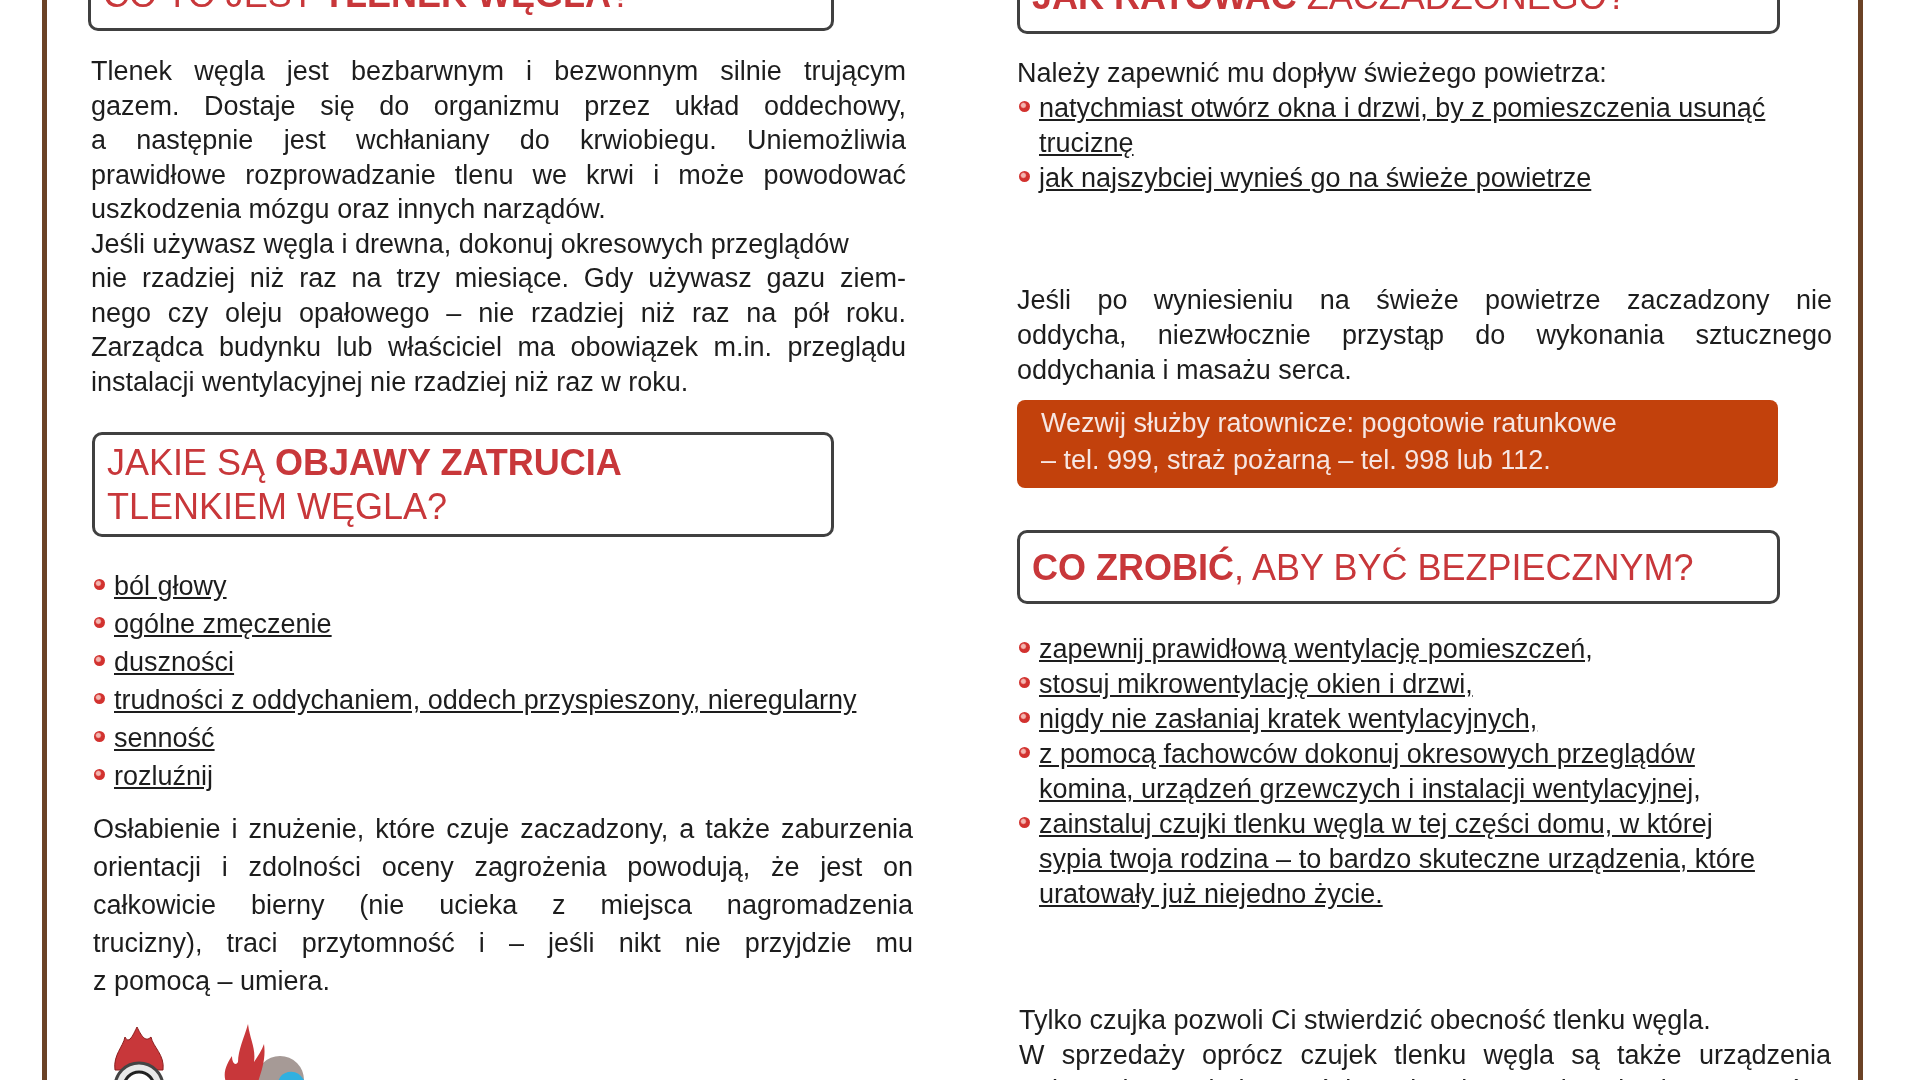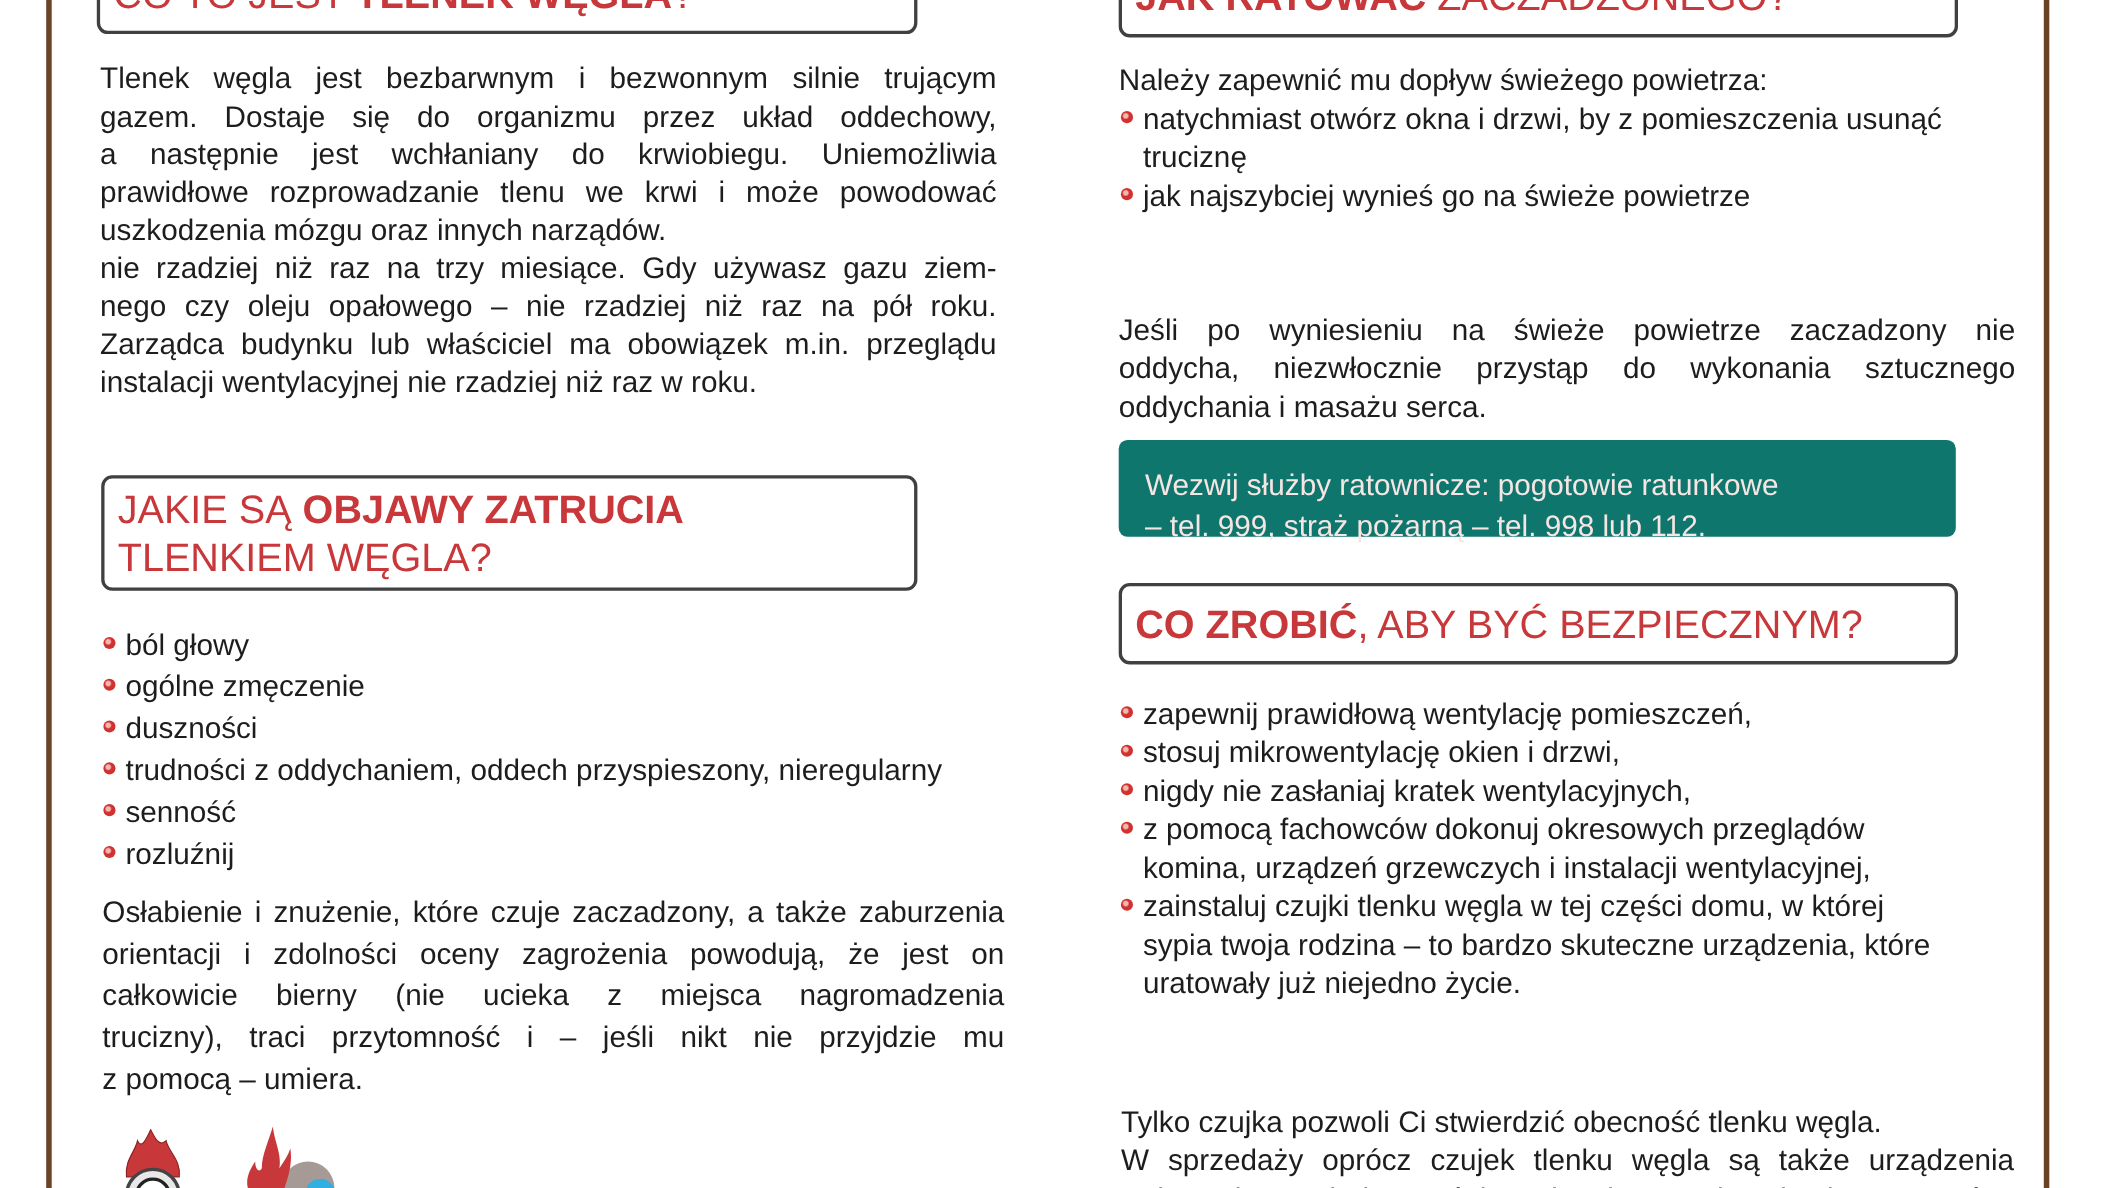--- a/index.html
+++ b/index.html
@@ -11,41 +11,42 @@
   .hbox{position:absolute;border:3px solid #404040;border-radius:10px;box-sizing:border-box;
         color:#c8373a;font-size:36px;line-height:44px;padding:0 12px;}
   .hbox b{font-weight:bold;}
   .para{position:absolute;font-size:27px;line-height:34.5px;text-align:justify;text-align-last:left;}
   .para .ln{display:block;white-space:nowrap;}
   .ln.j{display:block;text-align:justify;text-align-last:justify;white-space:normal;}
   ul.bl{position:absolute;list-style:none;margin:0;padding:0;font-size:27px;}
   ul.bl li{position:relative;padding-left:22px;white-space:nowrap;}
   ul.bl li .bullet{position:absolute;left:2px;top:50%;width:11px;height:11px;margin-top:-7px;border-radius:50%;
         background:radial-gradient(circle at 40% 40%,#f3b6b0 0 20%,#d2322f 35%);}
-  ul.bl li .cont{display:block;padding-left:0;}
-  .redbox{position:absolute;background:#0f766e;border-radius:8px;color:#f6e6e3;font-size:27px;line-height:37px;
-          padding:23px 24px;box-sizing:border-box;}
+  ul.bl li .cont{display:block;padding-left:0;text-decoration:underline;}
+  .redbox{position:absolute;background:#c2410c;border-radius:8px;color:#f6e6e3;font-size:27px;line-height:37px;
+          padding:5px 24px;box-sizing:border-box;}
   .logo{position:absolute;}
 </style>
 </head>
 <body>
 
 <div class="vborder left"></div>
 <div class="vborder right"></div>
 
 <div class="hbox" style="left:88px;top:-32px;width:746px;height:63px;padding-top:2px;">
   <span>CO TO JEST </span><b>TLENEK WĘGLA</b><span>?</span>
 </div>
 
 <div class="para" id="intro" style="left:91px;top:54px;width:815px;">
     <span class="ln j">Tlenek węgla jest bezbarwnym i bezwonnym silnie trującym</span>
     <span class="ln j">gazem. Dostaje się do organizmu przez układ oddechowy,</span>
     <span class="ln j">a następnie jest wchłaniany do krwiobiegu. Uniemożliwia</span>
     <span class="ln j">prawidłowe rozprowadzanie tlenu we krwi i może powodować</span>
     <span class="ln">uszkodzenia mózgu oraz innych narządów.</span>
+    <span class="ln">Jeśli używasz węgla i drewna, dokonuj okresowych przeglądów</span>
     <span class="ln j">nie rzadziej niż raz na trzy miesiące. Gdy używasz gazu  ziem-</span>
     <span class="ln j">nego czy oleju opałowego – nie rzadziej niż raz na pół roku.</span>
     <span class="ln j">Zarządca budynku lub właściciel ma obowiązek m.in. przeglądu</span>
     <span class="ln">instalacji wentylacyjnej nie rzadziej niż raz w roku.</span>
   </div>
 
 <div class="hbox" style="left:92px;top:432px;width:742px;height:105px;padding-top:6px;">
   <div><span>JAKIE SĄ </span><b>OBJAWY ZATRUCIA</b></div>
   <div>TLENKIEM WĘGLA?</div>
 </div>

